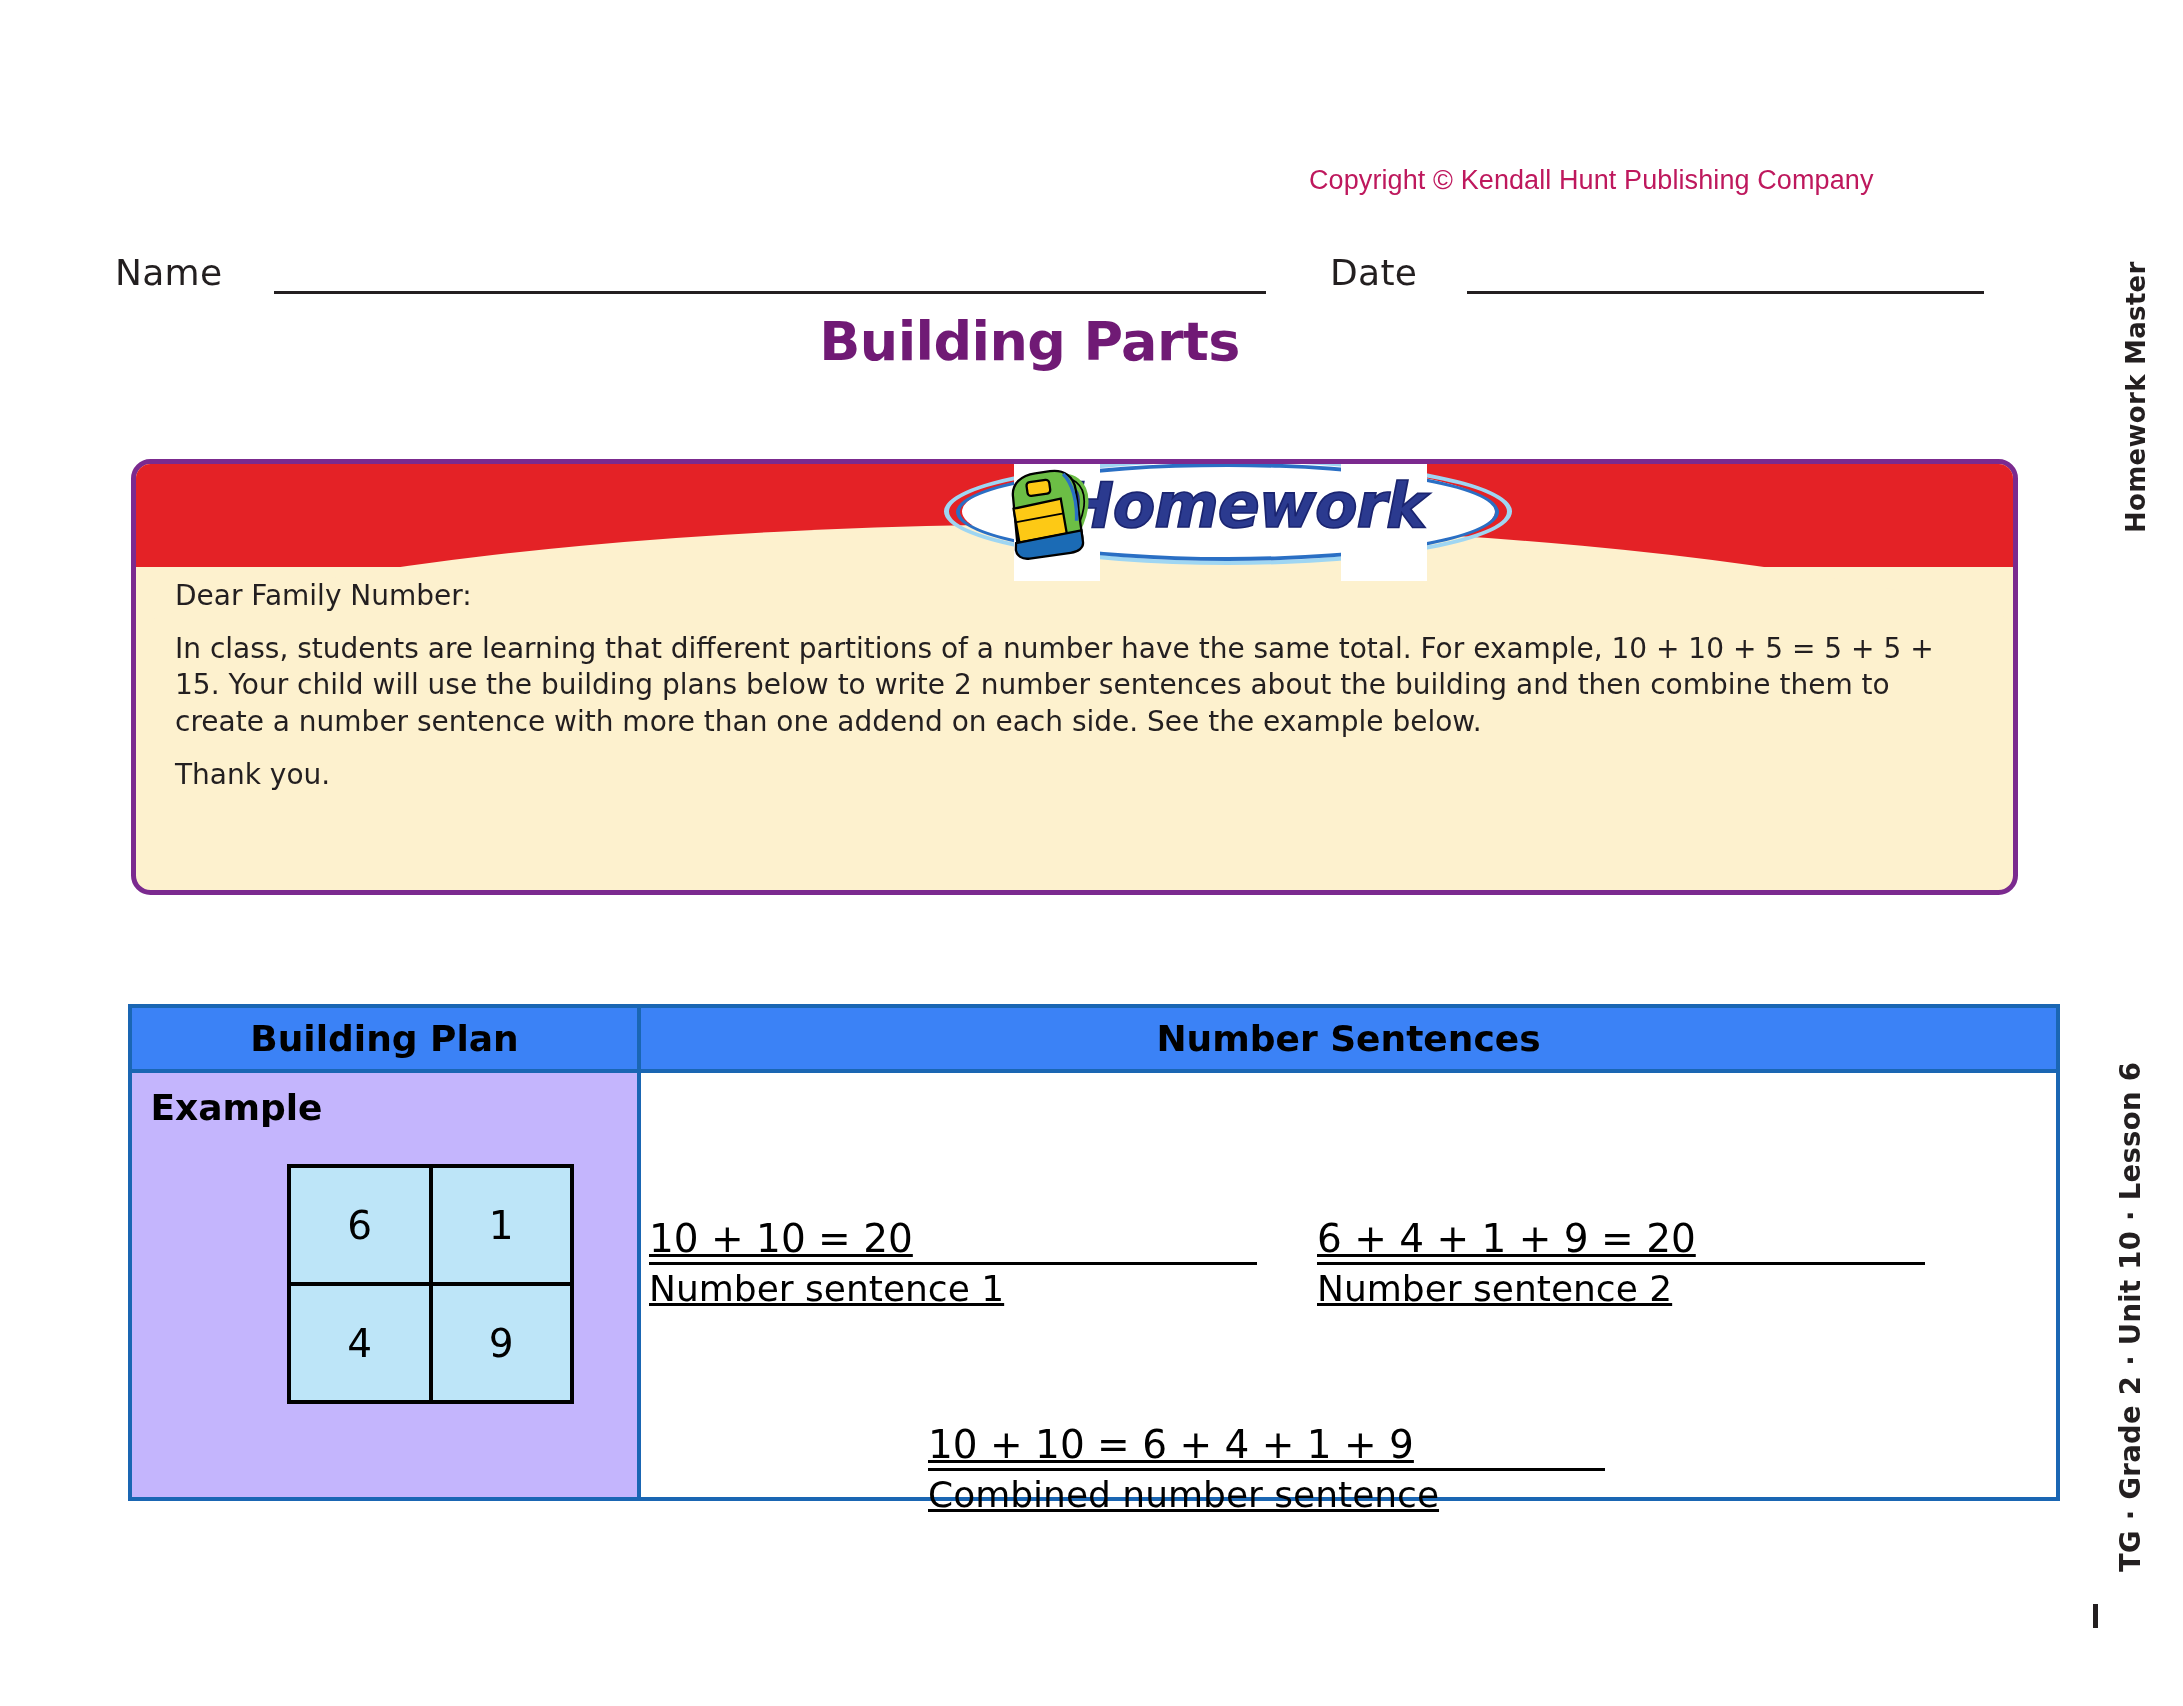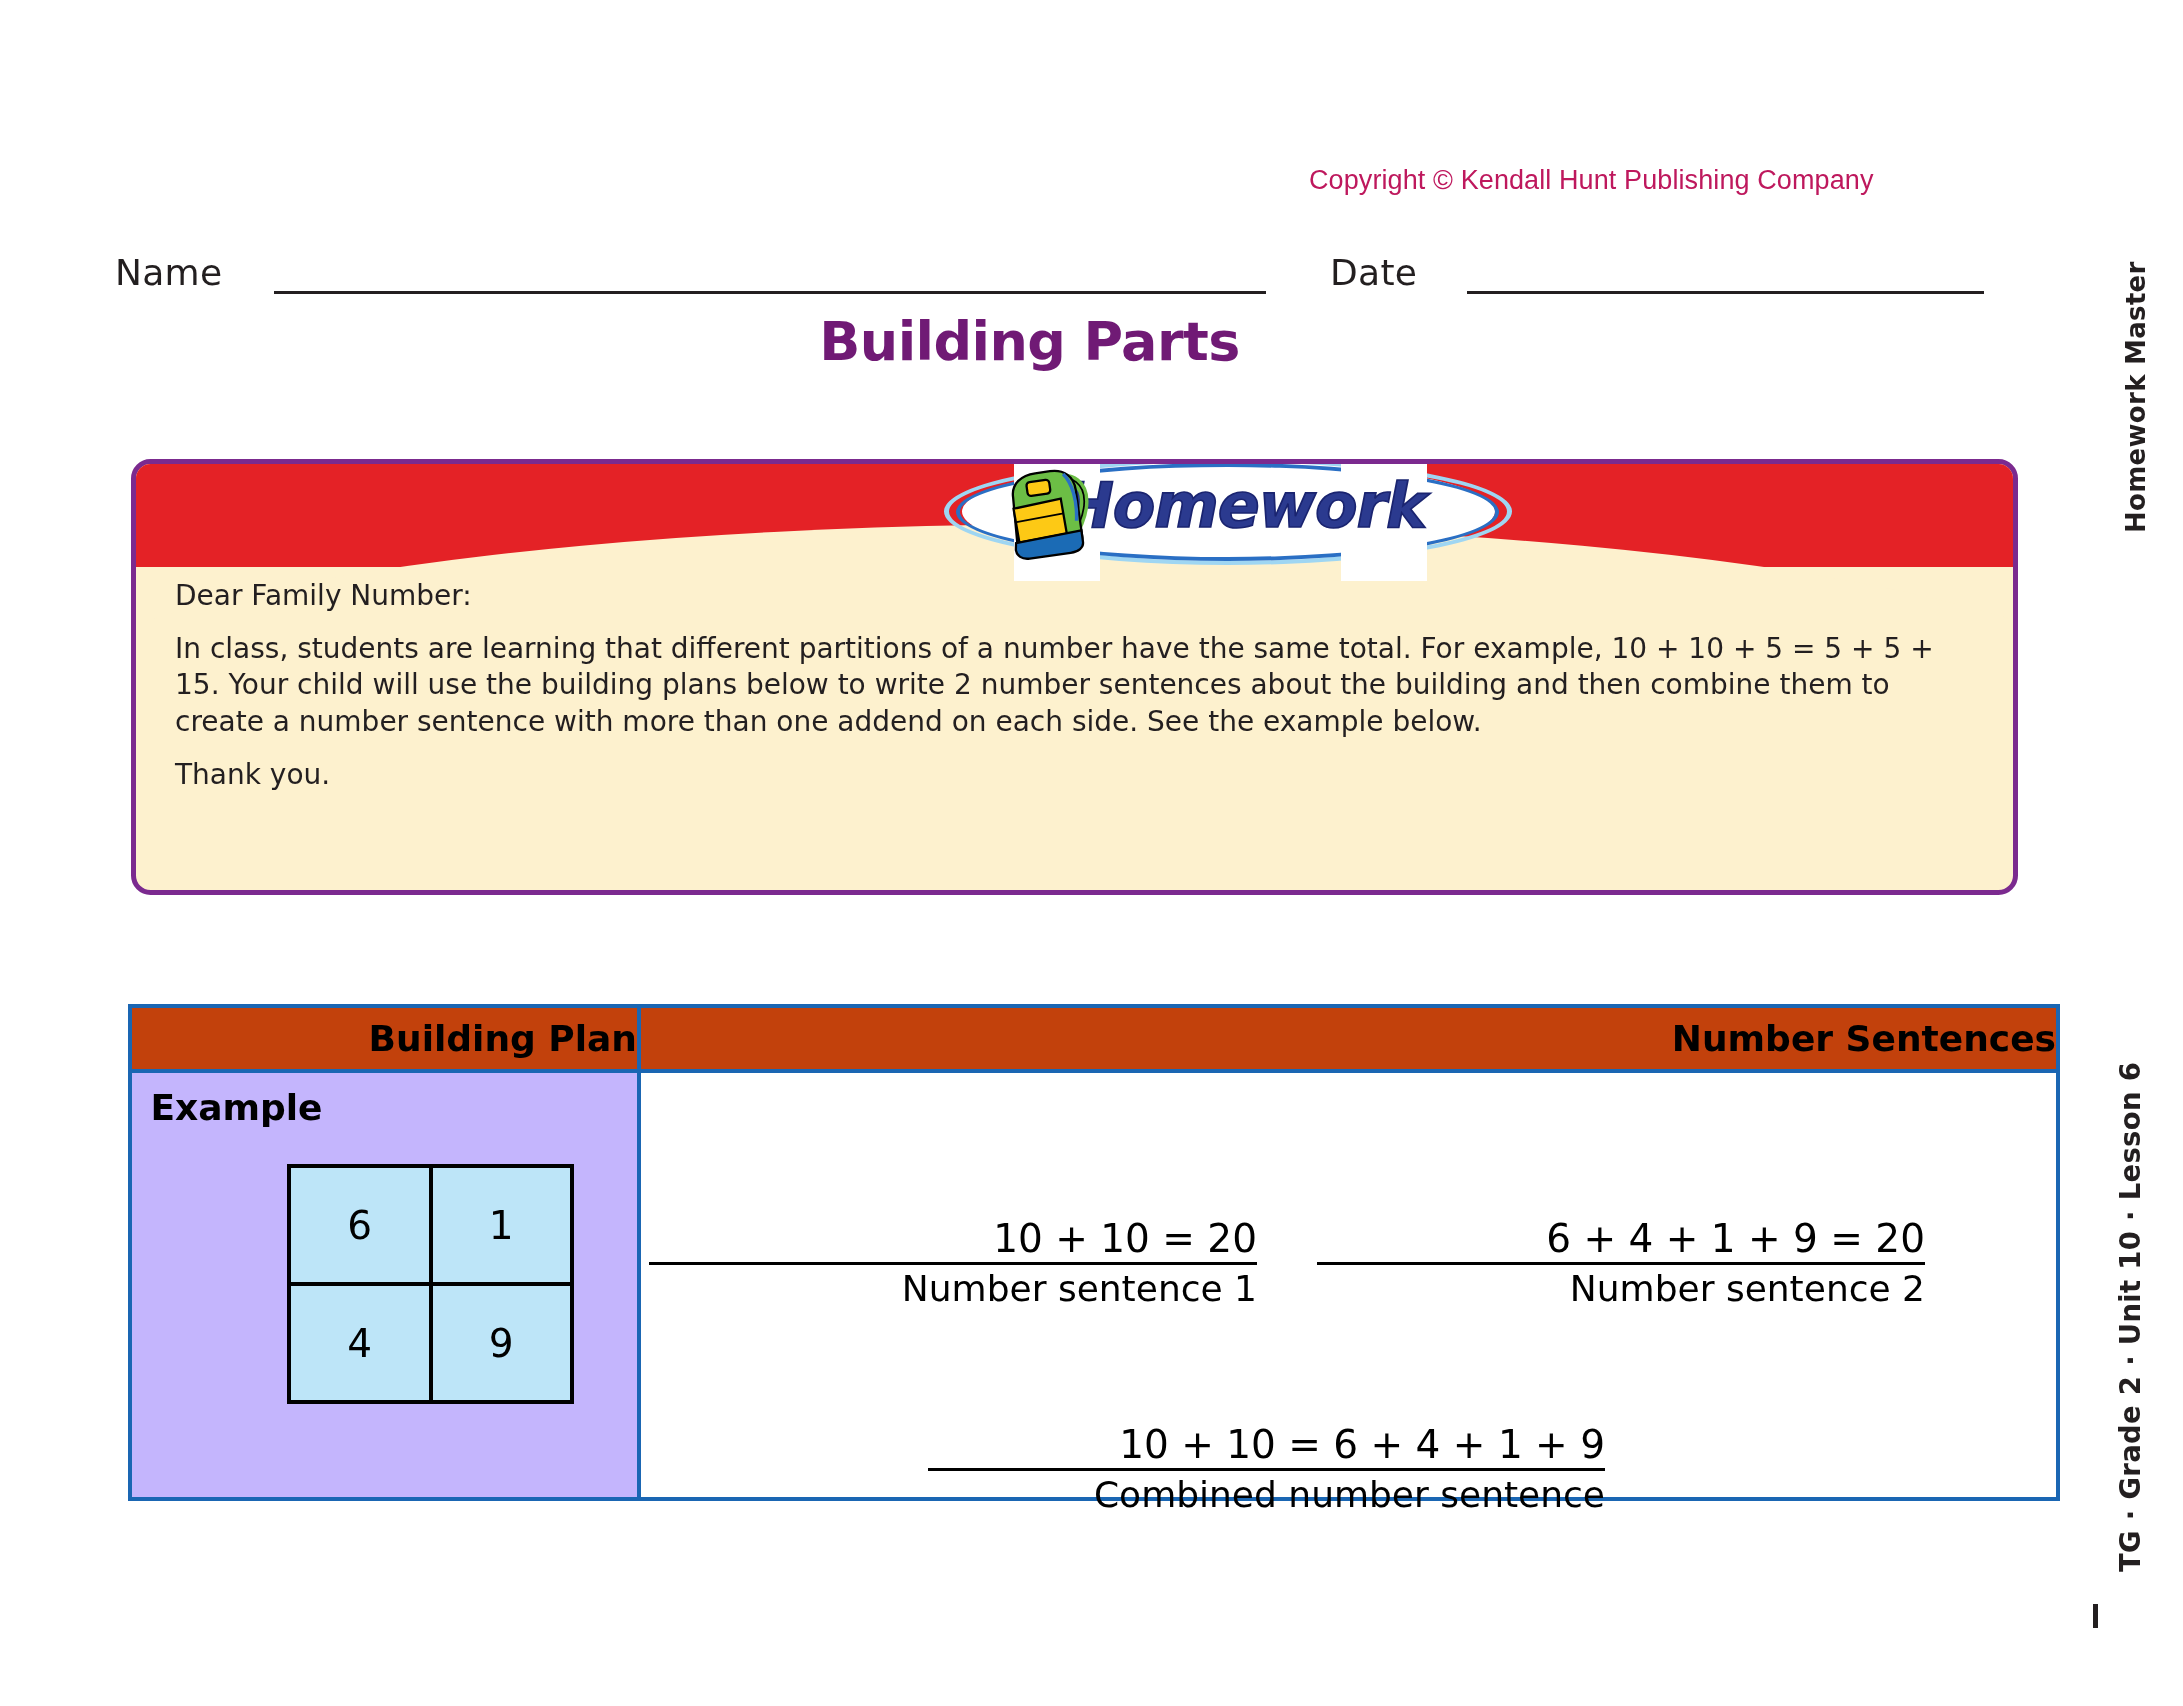--- a/index.html
+++ b/index.html
@@ -189,27 +189,27 @@
     width: 1932px;
     border-collapse: collapse;
     table-layout: fixed;
   }
   .tbl td, .tbl th {
     border: 4px solid #1a66b3;
     padding: 0;
     vertical-align: top;
   }
   .tbl th {
-    background: #c2410c;
+    background: #3b82f6;
     height: 61px;
     font-size: 36px;
     font-weight: bold;
     color: #000000;
     font-family: "DejaVu Sans", sans-serif;
-    text-align: right;
+    text-align: center;
     vertical-align: middle;
   }
   .col-plan { width: 505px; }
 
   .cell-plan { height: 424px; position: relative; background: #c4b5fd; }
   .example-label {
     position: absolute;
     left: 18.4px;
     top: 13.8px;
     font-size: 36px;
@@ -232,21 +232,22 @@
     text-align: center;
     vertical-align: middle;
     font-size: 39px;
     color: #000000;
     font-family: "DejaVu Sans", sans-serif;
   }
 
   .cell-sent { position: relative; background: #ffffff; }
   .blank {
     position: absolute;
-    text-align: right;
+    text-align: left;
+    text-decoration: underline;
   }
   .blank .answer {
     font-size: 39px;
     color: #000000;
     font-family: "DejaVu Sans", sans-serif;
     line-height: 1.06;
     white-space: nowrap;
   }
   .blank .rule {
     height: 3.4px;

